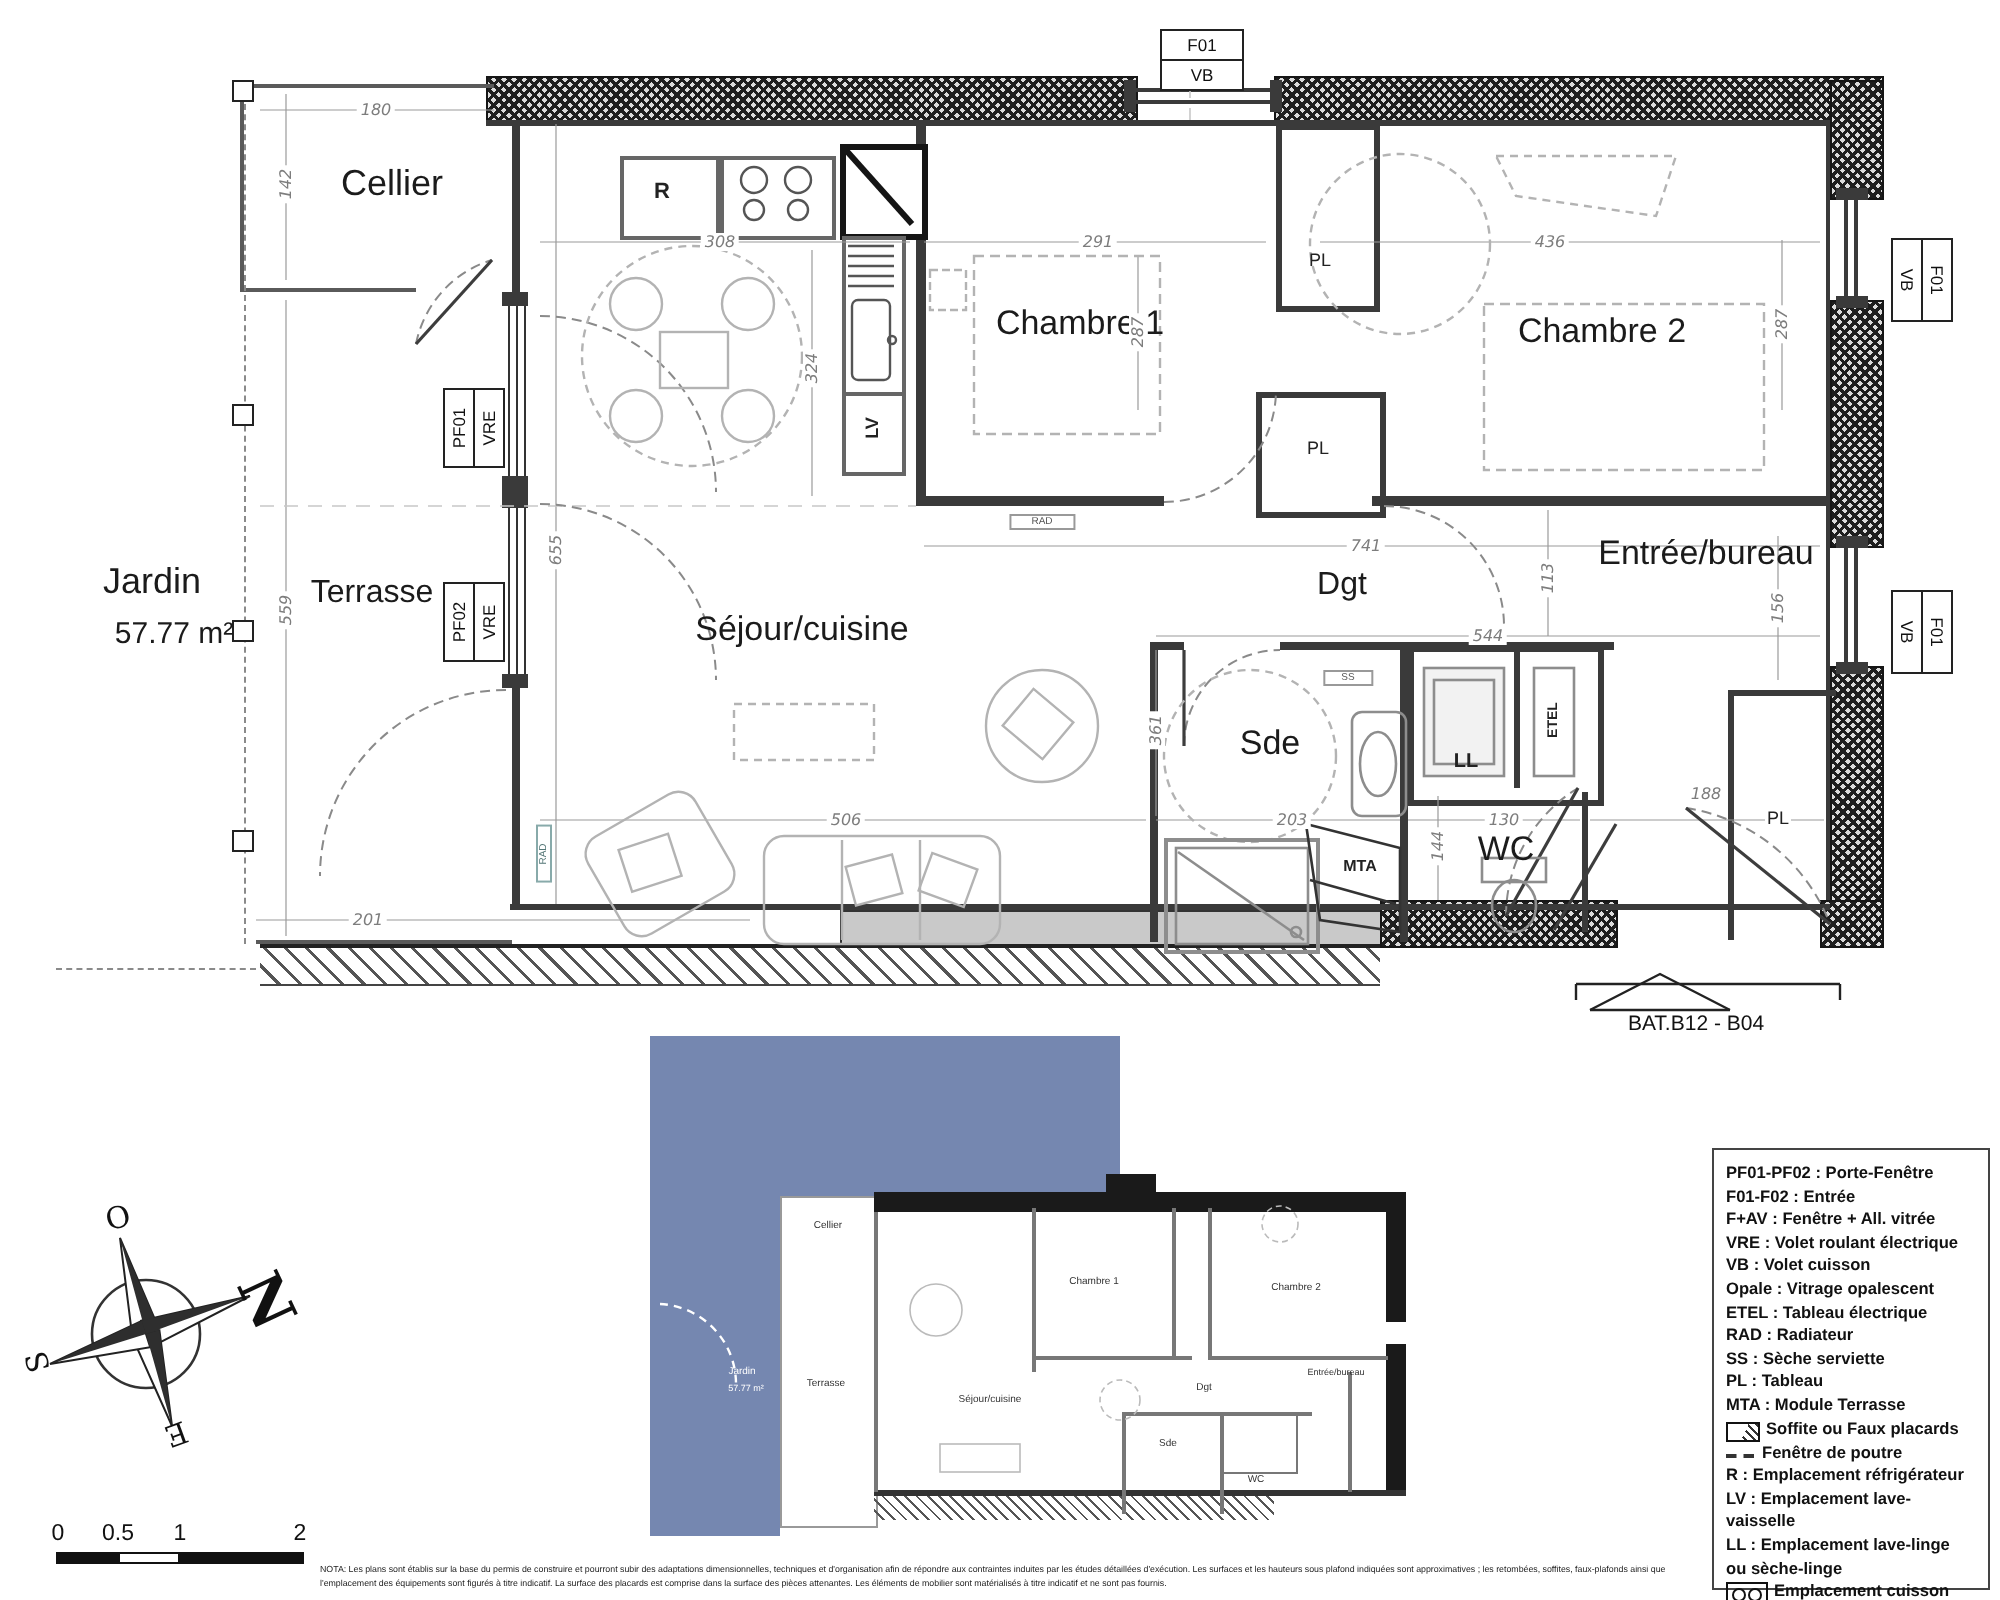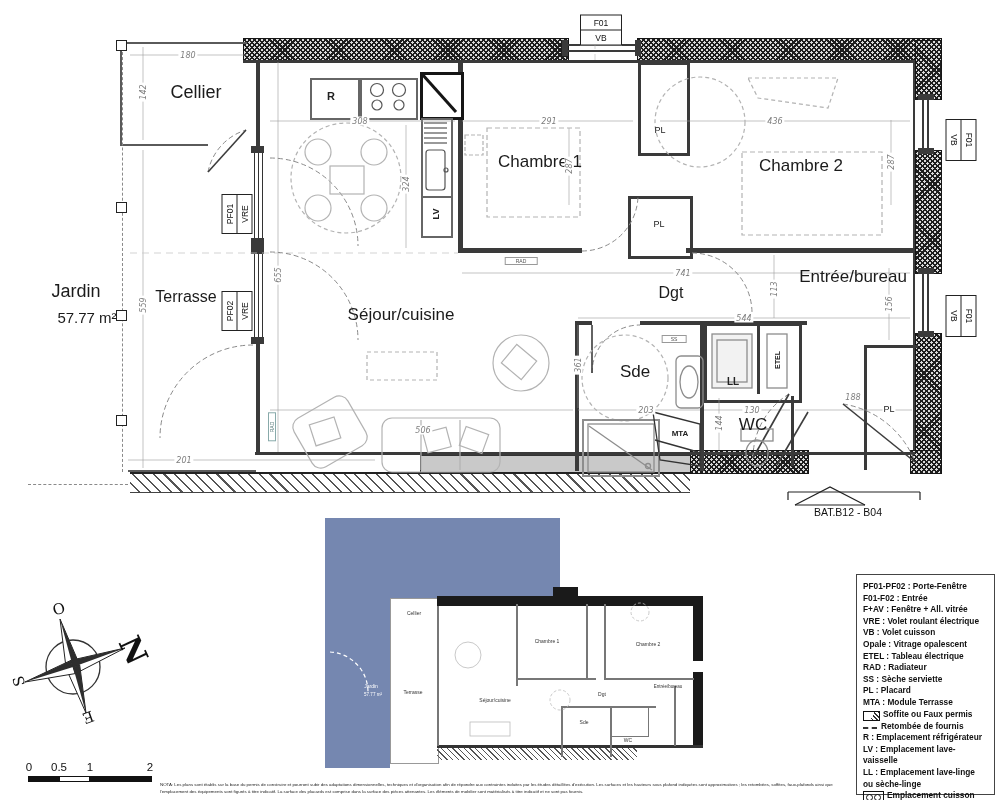--- a/index.html
+++ b/index.html
@@ -325,21 +325,21 @@
   <span class="lbl" style="left:521px;top:261px;font-size:5px;border:0.5px solid #999;padding:0 10px;color:#555;background:#fff;">RAD</span>
   <span class="lbl rotm90" style="left:272px;top:427px;font-size:5px;border:0.5px solid #8aa;padding:0 8px;color:#577;background:#fff;">RAD</span>
 
   <span class="dim" style="left:188px;top:55px;">180</span>
   <span class="dim" style="left:184px;top:460px;">201</span>
   <span class="dim" style="left:360px;top:121px;">308</span>
   <span class="dim" style="left:549px;top:121px;">291</span>
   <span class="dim" style="left:775px;top:121px;">436</span>
   <span class="dim" style="left:683px;top:273px;">741</span>
   <span class="dim" style="left:744px;top:318px;">544</span>
-  <span class="dim" style="left:423px;top:410px;margin-top:20px;">506</span>
+  <span class="dim" style="left:423px;top:410px;">506</span>
   <span class="dim" style="left:646px;top:410px;">203</span>
   <span class="dim" style="left:752px;top:410px;font-style:italic;">130</span>
   <span class="dim" style="left:853px;top:397px;">188</span>
 
   <span class="dim dimv" style="left:143px;top:92px;">142</span>
   <span class="dim dimv" style="left:143px;top:305px;">559</span>
   <span class="dim dimv" style="left:278px;top:275px;">655</span>
   <span class="dim dimv" style="left:406px;top:184px;">324</span>
   <span class="dim dimv" style="left:569px;top:166px;">287</span>
   <span class="dim dimv" style="left:891px;top:162px;">287</span>
@@ -406,29 +406,29 @@
   <div class="legend">
     <div class="lg-row">PF01-PF02 : Porte-Fenêtre</div>
     <div class="lg-row">F01-F02 : Entrée</div>
     <div class="lg-row">F+AV : Fenêtre + All. vitrée</div>
     <div class="lg-row">VRE : Volet roulant électrique</div>
     <div class="lg-row">VB : Volet cuisson</div>
     <div class="lg-row">Opale : Vitrage opalescent</div>
     <div class="lg-row">ETEL : Tableau électrique</div>
     <div class="lg-row">RAD : Radiateur</div>
     <div class="lg-row">SS : Sèche serviette</div>
-    <div class="lg-row">PL : Placard</div>
+    <div class="lg-row">PL : Tableau</div>
     <div class="lg-row">MTA : Module Terrasse</div>
     <div class="lg-row">
       <span class="lg-ic-soffite"></span>
-      <span>Soffite ou Faux permis</span>
+      <span>Soffite ou Faux placards</span>
     </div>
     <div class="lg-row">
       <span class="lg-ic-dash"></span>
-      <span>Retombée de fournis</span>
+      <span>Fenêtre de poutre</span>
     </div>
     <div class="lg-row">R : Emplacement réfrigérateur</div>
     <div class="lg-row">LV : Emplacement lave-vaisselle</div>
     <div class="lg-row">LL : Emplacement lave-linge
 ou sèche-linge</div>
     <div class="lg-row">
       <span class="lg-ic-cuisson"><i></i><i></i></span>
       <span>Emplacement cuisson</span>
     </div>
   </div>

